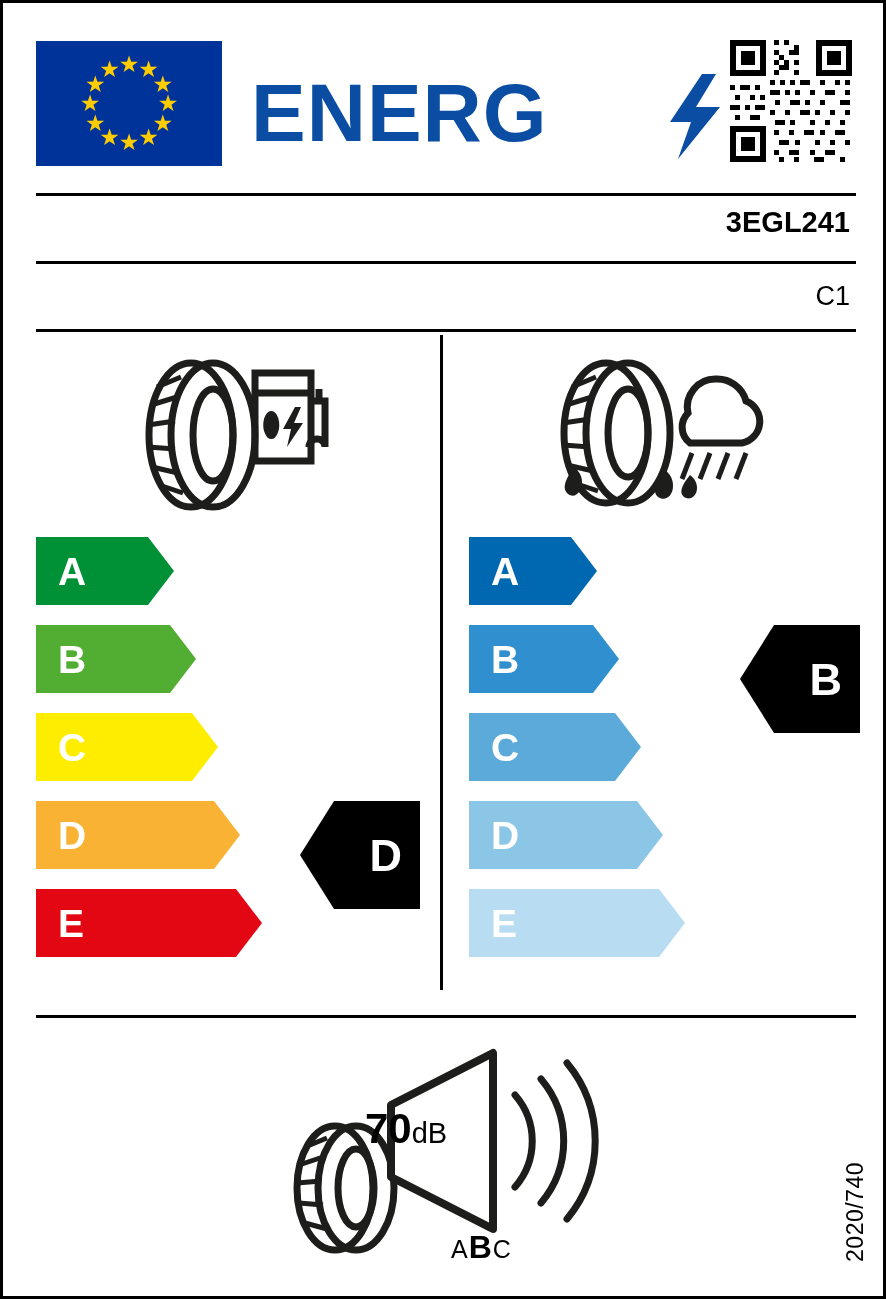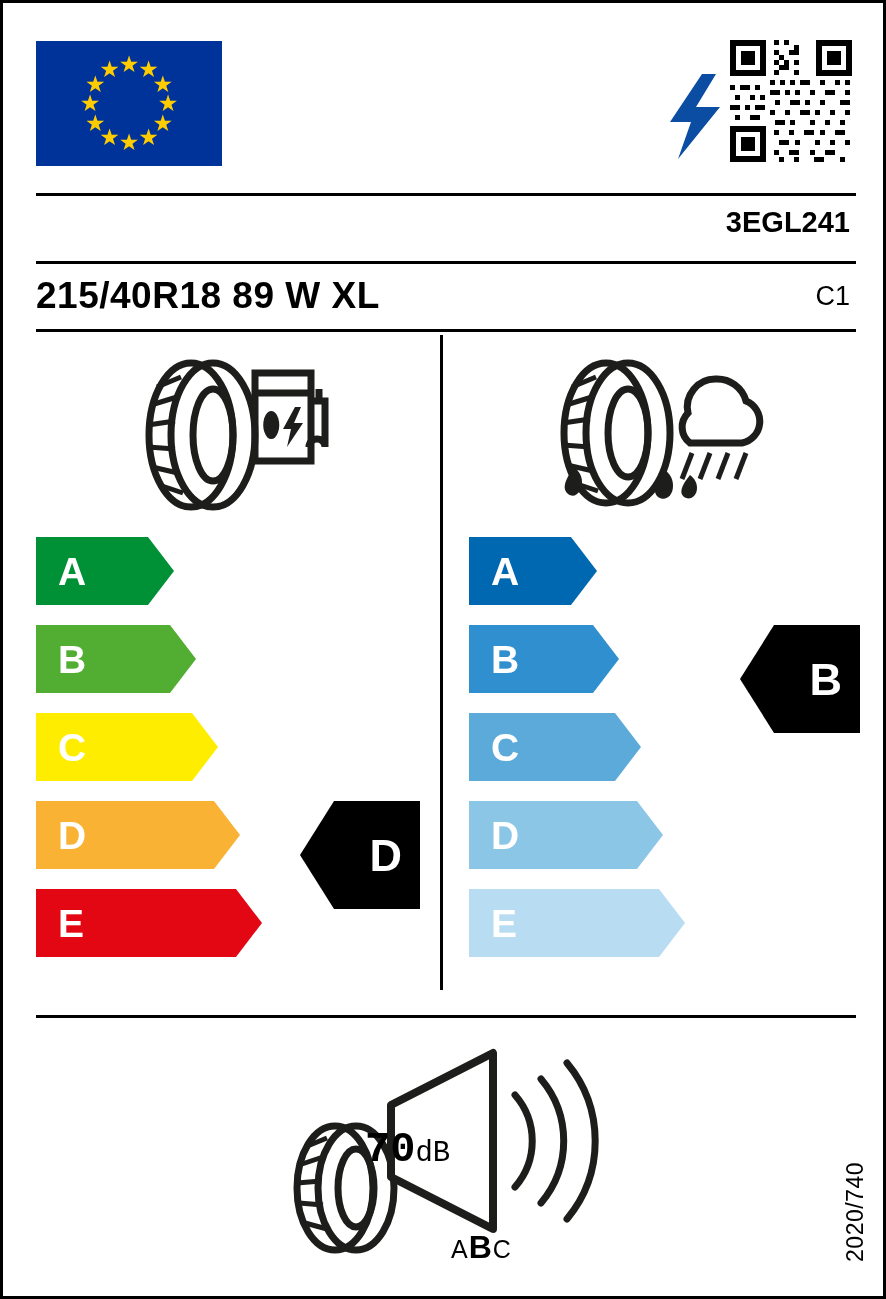--- a/index.html
+++ b/index.html
@@ -191,26 +191,25 @@
   .noise {
     position: absolute;
     left: 280px;
     top: 1040px;
     width: 330px;
     height: 225px;
   }
   .noise-db {
     position: absolute;
     left: 82px;
-    top: 83px;
+    top: 62px;
     font-size: 42px;
     font-weight: bold;
     color: #000;
     letter-spacing: 0px;
-    font-family: Liberation Mono, monospace;
   }
   .noise-db .unit {
     font-size: 29px;
     font-weight: normal;
   }
   .noise-class {
     position: absolute;
     left: 128px;
     top: 186px;
     font-size: 25px;
@@ -248,20 +247,21 @@
         <span class="star" style="left: 115.275px; top: 70.5px;">★</span>
         <span class="star" style="left: 101px; top: 84.775px;">★</span>
         <span class="star" style="left: 81.5px; top: 90px;">★</span>
         <span class="star" style="left: 62px; top: 84.775px;">★</span>
         <span class="star" style="left: 47.725px; top: 70.5px;">★</span>
         <span class="star" style="left: 42.5px; top: 51px;">★</span>
         <span class="star" style="left: 47.725px; top: 31.5px;">★</span>
         <span class="star" style="left: 62px; top: 17.225px;">★</span>
       </div>
 
+    <div class="energ-word">ENERG</div>
 
     <div class="bolt">
       <svg viewBox="0 0 60 85" width="60" height="85">
         <polygon points="38,0 6,48 27,48 14,85 56,33 32,33 52,0" fill="#0a4da3"></polygon>
       </svg>
     </div>
 
     <div class="qr">
       <svg viewBox="0 0 130 130" width="130" height="130">
         <rect width="130" height="130" fill="#fff"></rect>
@@ -349,21 +349,20 @@
       </svg>
     </div>
   </div>
 
   <div class="rule rule-1"></div>
 
   <div class="sku">3EGL241</div>
 
   <div class="rule rule-2"></div>
 
-  <div class="size">215/40R18 89 W XL</div>
   <div class="classcode">C1</div>
 
   <div class="rule rule-3"></div>
 
   <div class="vdivider"></div>
 
   <div class="picto picto-fuel">
     <svg viewBox="0 0 210 160" width="210" height="160">
       <g fill="none" stroke="#1d1d1b" stroke-width="7">
         <ellipse cx="68" cy="80" rx="42" ry="72"></ellipse>

